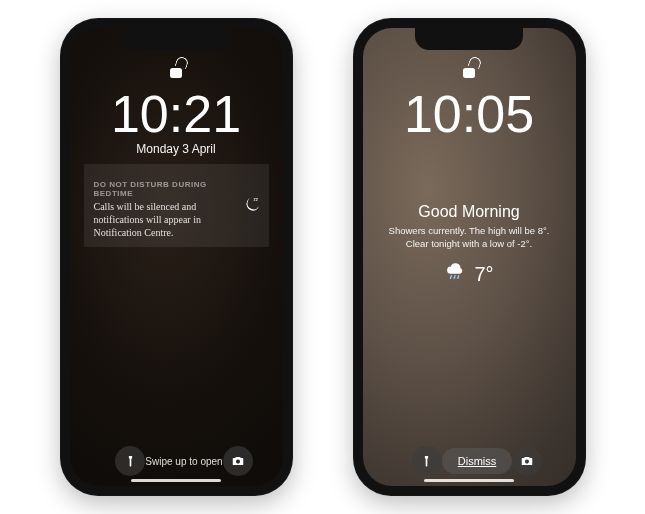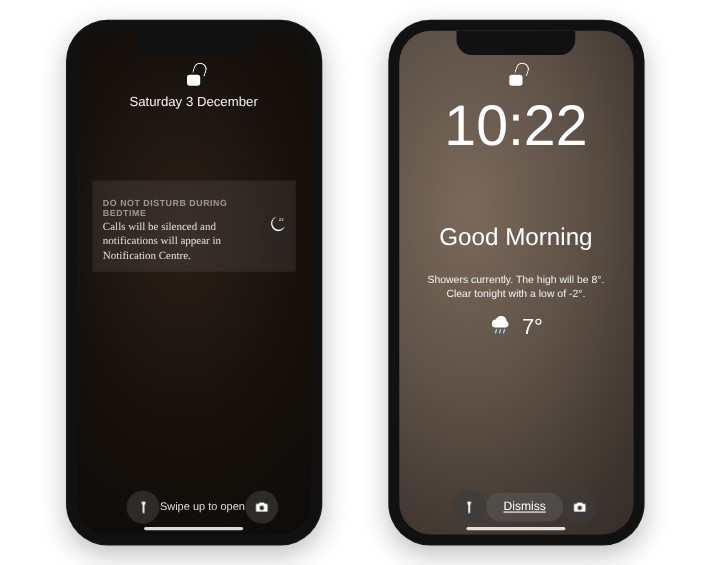--- a/index.html
+++ b/index.html
@@ -22,22 +22,22 @@
   .lock-icon{display:inline-block;width:16px;height:20px;position:relative;}
   .lock-icon .shackle{position:absolute;width:10px;height:10px;border:1.8px solid #fff;border-bottom:none;border-radius:6px 6px 0 0;left:8px;top:-1px;transform:rotate(18deg);}
   .lock-icon .body{position:absolute;bottom:0;left:2px;width:12px;height:10px;background:#fff;border-radius:2.5px;}
   .time{font-size:52px;font-weight:300;letter-spacing:0px;line-height:1;margin-top:6px;}
   .subtime{font-size:12px;font-weight:400;margin-top:2px;opacity:.95;}
   .dnd{position:absolute;top:136px;left:14px;right:14px;background:rgba(255,255,255,.08);border-radius:1px;padding:16px 34px 8px 10px;box-sizing:border-box;}
   .dnd-title{font-size:8px;letter-spacing:.5px;color:rgba(255,255,255,.5);font-weight:600;}
   .dnd-body{font-size:10px;line-height:1.3;margin-top:2px;color:rgba(255,255,255,.85);font-family:Liberation Serif, serif;}
   .moon{position:absolute;right:8px;top:50%;transform:translateY(-50%);}
   .greet{position:absolute;top:175px;left:16px;right:16px;text-align:center;}
-  .greet-title{font-size:22px;font-weight:400;}
-  .greet-body{font-size:9.5px;line-height:1.35;margin-top:20px;opacity:.92;}
+  .greet-title{font-size:16px;font-weight:400;}
+  .greet-body{font-size:9.5px;line-height:1.35;margin-top:4px;opacity:.92;}
   .weather{margin-top:10px;font-size:20px;font-weight:300;display:flex;justify-content:center;align-items:center;gap:8px;}
   .bottom{position:absolute;bottom:10px;left:16px;right:0;display:flex;align-items:center;justify-content:center;padding:0 18px;box-sizing:border-box;}
   .circle-btn{width:30px;height:30px;border-radius:50%;background:rgba(60,60,60,.65);backdrop-filter:blur(4px);display:flex;align-items:center;justify-content:center;cursor:pointer;}
   .pill-btn{padding:7px 16px;border-radius:16px;background:rgba(90,90,90,.55);font-size:11px;cursor:pointer;text-decoration:underline;}
   .swipe-label{font-size:10px;color:rgba(255,255,255,.85);}
   .home-ind{position:absolute;bottom:4px;left:50%;transform:translateX(-50%);width:90px;height:3.5px;border-radius:2px;background:rgba(255,255,255,.85);}
 </style>
 </head>
 <body>
 
@@ -59,21 +59,22 @@
           <div class="batt">
               <i></i>
             </div>
         </div>
       </div>
 
       <div class="lock-area">
         <span class="lock-icon">
           <span class="shackle"></span><span class="body"></span>
         </span>
-        <div class="subtime">Saturday 3 December</div>
+        <div class="time">10:21</div>
+        <div class="subtime">Monday 3 April</div>
       </div>
 
       <div class="dnd">
         <div class="dnd-title">DO NOT DISTURB DURING BEDTIME</div>
         <div class="dnd-body">Calls will be silenced and notifications will appear in Notification Centre.</div>
         <span class="moon">
           <svg width="18" height="18" viewBox="0 0 24 24" fill="#fff">
               <path d="M14 3c.3 0 .6 0 .9.1A8 8 0 1 0 21 15c-.9 3.5-4 6-7.8 6A8 8 0 0 1 14 3Z"></path>
               <text x="14" y="8" font-size="6" fill="#fff">zz</text>
             </svg>
@@ -113,21 +114,21 @@
           <div class="batt">
               <i style="width:95%"></i>
             </div>
         </div>
       </div>
 
       <div class="lock-area">
         <span class="lock-icon">
           <span class="shackle"></span><span class="body"></span>
         </span>
-        <div class="time">10:22</div>
+        <div class="time">10:05</div>
       </div>
 
       <div class="greet">
         <div class="greet-title">Good Morning</div>
         <div class="greet-body">Showers currently. The high will be 8°. Clear tonight with a low of -2°.</div>
         <div class="weather">
           <span>
             <svg width="22" height="22" viewBox="0 0 24 24" fill="#fff">
                 <path d="M7 14a4 4 0 0 1 .4-7.98A5.5 5.5 0 0 1 18 7.5a3.5 3.5 0 0 1-.5 6.5H7Z"></path>
                 <path d="M8 16l-1 3M12 16l-1 3M16 16l-1 3" stroke="#9ec7ff" stroke-width="1.5" stroke-linecap="round"></path>

